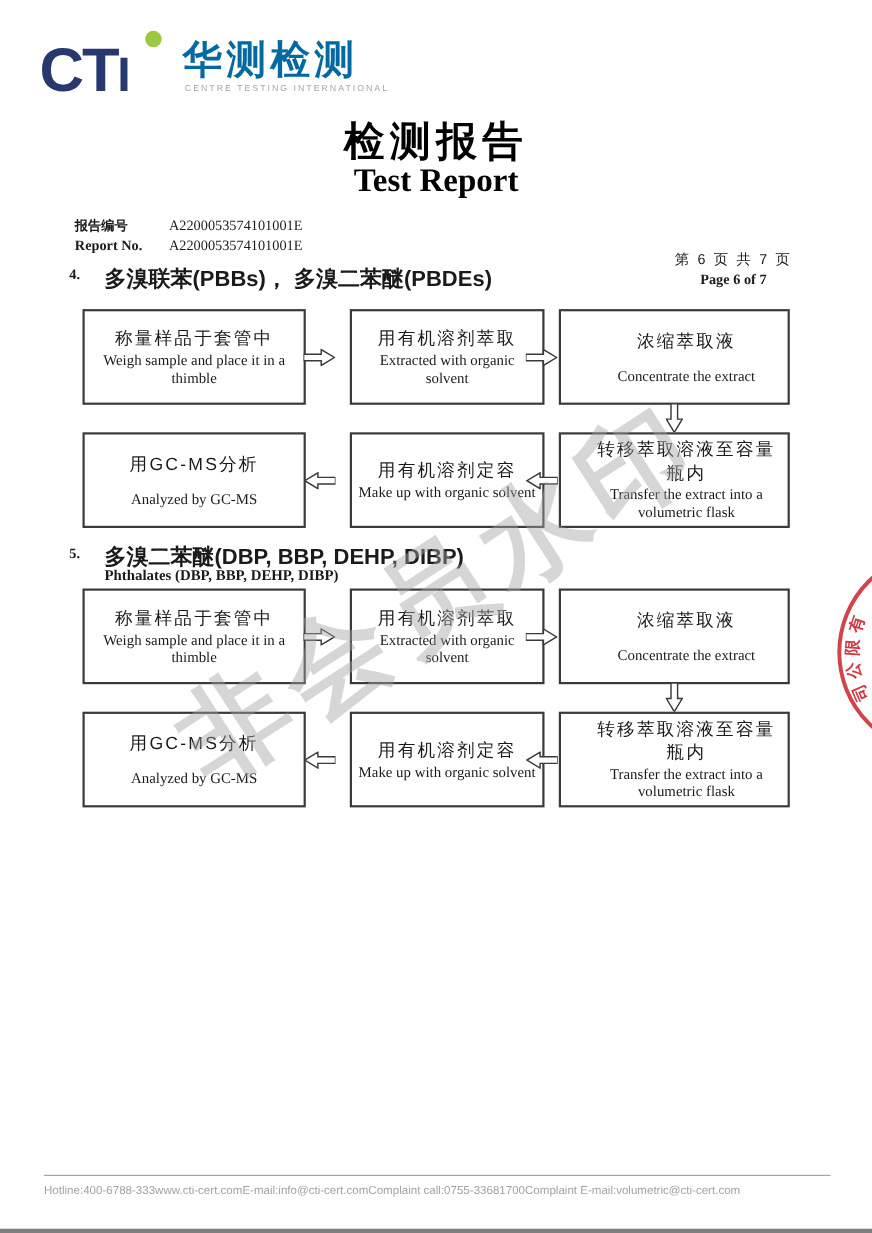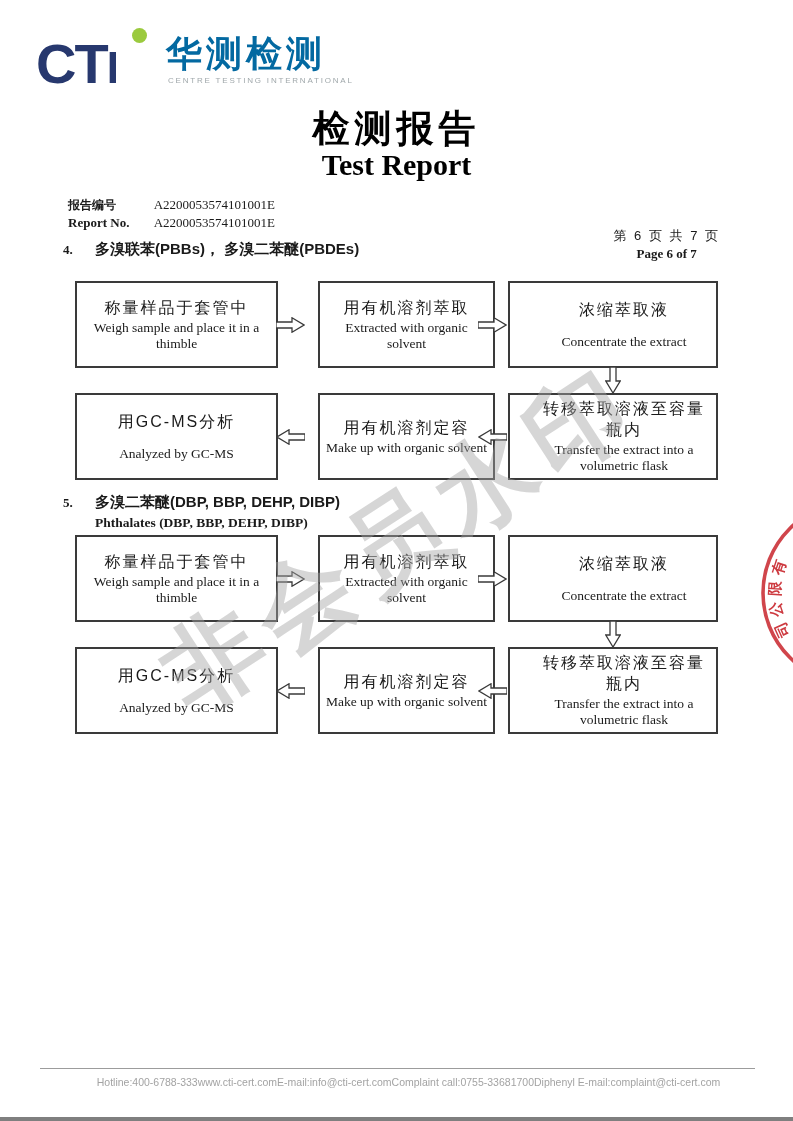--- a/index.html
+++ b/index.html
@@ -34,21 +34,21 @@
     font-family:"Liberation Serif", serif; }
   .meta-value { font-family:"Liberation Serif", serif; }
   .pageinfo { position:absolute; right:73px; top:196px; text-align:center; font-size:13px;margin-top:31px; }
   .pageinfo-cn { height:18px; line-height:18px; letter-spacing:2px; }
   .pageinfo-en { height:18px; line-height:18px; font-weight:bold;
     font-family:"Liberation Serif", serif; }
   
   .section-head { position:absolute; left:63px; white-space:nowrap; }
   .section-num { display:inline-block; width:32px; font-weight:bold; font-size:13px;
     font-family:"Liberation Serif", serif; vertical-align:top; padding-top:2px; }
-  .section-cn { font-weight:bold; font-size:15px; }
+  .section-cn { font-weight:bold; font-size:20px; }
   .section-en { position:absolute; left:95px; font-weight:bold; font-size:13.5px;
     font-family:"Liberation Serif", serif; white-space:nowrap; }
   
   .fc { position:absolute; left:0; width:660px; height:199px; }
   .fc-box { position:absolute; height:87px; border:2px solid #3a3a3a; background:#fff;
     display:flex; flex-direction:column; align-items:center; justify-content:center;
     text-align:center; padding:2px 6px; }
   .fc-box .cn { font-size:16px; letter-spacing:2px; color:#1a1a1a; }
   .fc-box .en { font-family:"Liberation Serif", serif; font-size:13.5px;
     line-height:1.18; margin-top:1px; color:#1a1a1a; }
@@ -65,21 +65,21 @@
     pointer-events:none; }
   
   .stamp { position:absolute; left:740px; top:480px; width:220px; height:220px;
     z-index:45; pointer-events:none; }
   .stamp-char { position:absolute; color:#c8252c; font-weight:bold; font-size:15px;
     opacity:0.9; }
   
   .footer-line { position:absolute; left:40px; top:1068px; width:715px;
     border-top:1px solid #9c9c9c; }
   .footer { position:absolute; left:40px; top:1076px; width:715px; display:flex;
-    justify-content:center; font-size:10.5px; color:#a3a3a3;margin-left:11px; }
+    justify-content:flex-start; font-size:10.5px; color:#a3a3a3; }
   .bottom-bar { position:absolute; left:0; bottom:0; width:100%; height:4px;
     background:#7f7f7f; }
 </style>
 </head>
 <body>
 
 <div class="page">
 
   <div class="logo">
     <div class="logo-cti"><span>CT</span><span class="logo-i">I</span></div>
@@ -211,17 +211,17 @@
     <span class="stamp-char" style="left:29px; top:120px; transform:rotate(-100deg);">公</span>
     <span class="stamp-char" style="left:35px; top:140px; transform:rotate(-114deg);">司</span>
   </div>
 
   <div class="footer-line"></div>
   <div class="footer">
     <span>Hotline:400-6788-333</span>
     <span>www.cti-cert.com</span>
     <span>E-mail:info@cti-cert.com</span>
     <span>Complaint call:0755-33681700</span>
-    <span>Diphenyl E-mail:complaint@cti-cert.com</span>
+    <span>Complaint E-mail:volumetric@cti-cert.com</span>
   </div>
   <div class="bottom-bar"></div>
 
 </div>
 
 </body></html>

